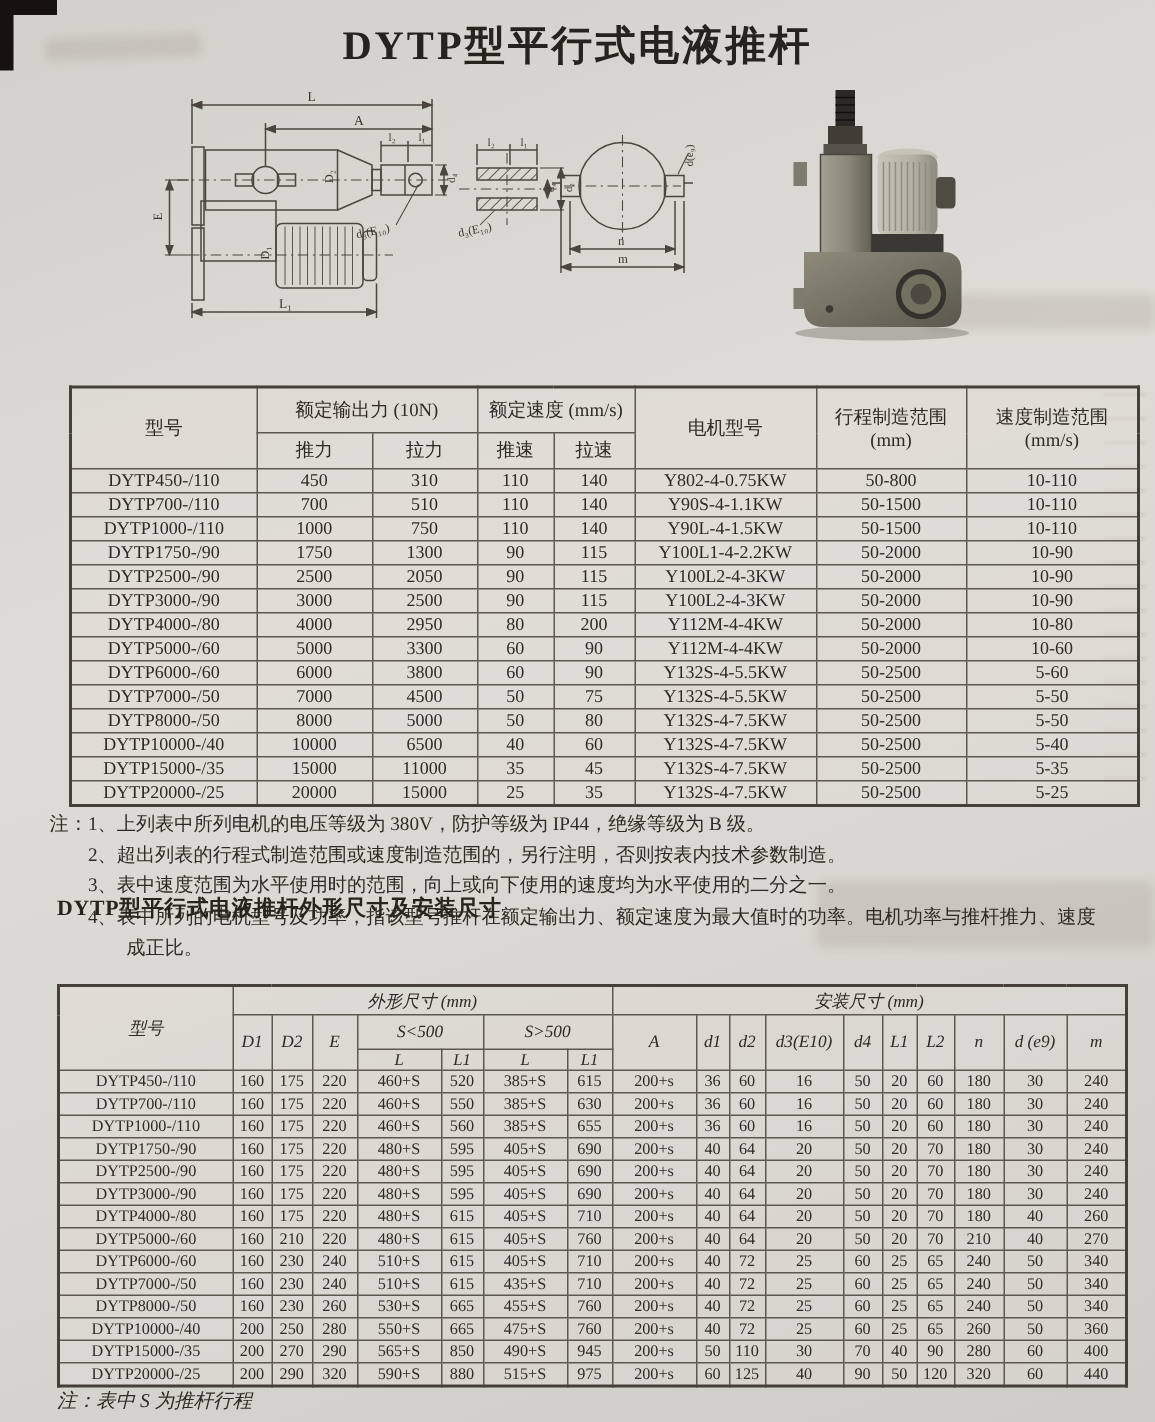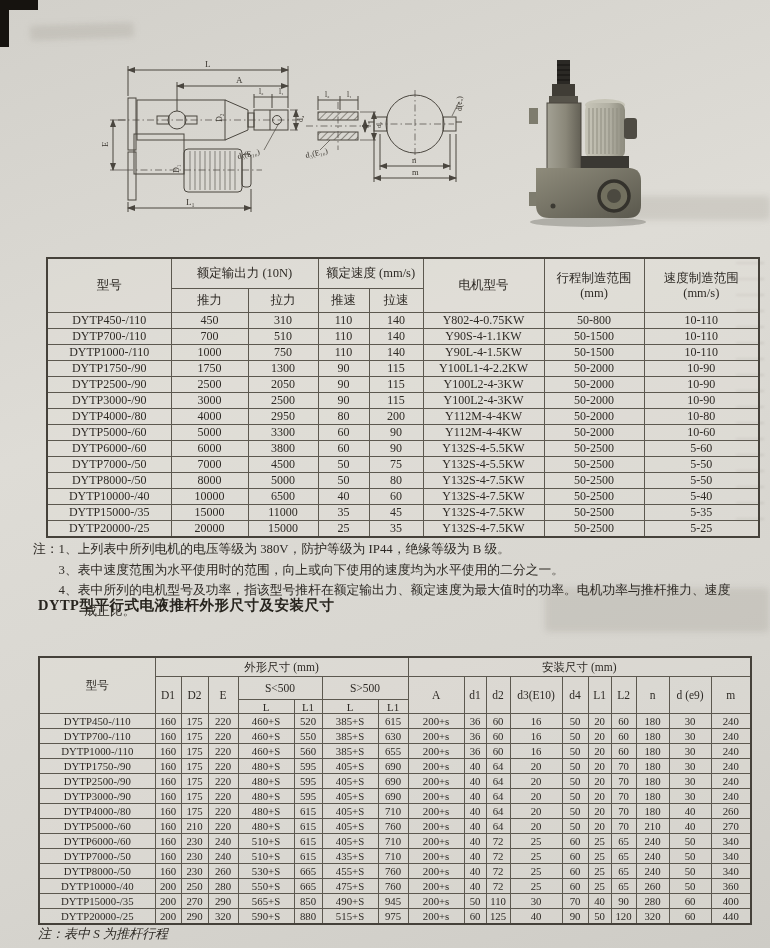--- a/index.html
+++ b/index.html
@@ -16,21 +16,21 @@
     border:2px solid #45413a;background:rgba(228,226,220,.30);}
   th,td{border:1px solid #5c584f;text-align:center;vertical-align:middle;padding:0;
     font-weight:400;color:#2e2a25;white-space:nowrap;overflow:hidden;}
   .t1{left:46px;top:257px;width:712px;}
   .t1 th{font-size:12.5px;}
   .t1 tr.h1 th{height:29px;}
   .t1 tr.h2 th{height:23px;}
   .t1 tbody td{height:15px;font-size:12px;}
   .two-line{line-height:1.15;}
   .t2{left:38px;top:656px;width:712px;}
-  .t2 th{font-size:11.5px;}
+  .t2 th{font-size:11.5px;font-style:italic;}
   .t2 tr.g1 th{height:18px;}
   .t2 tr.g2 th{height:22px;}
   .t2 tr.g3 th{height:13px;font-size:11px;}
   .t2 tbody td{height:14px;font-size:10.8px;}
   .notes{position:absolute;left:33px;top:539px;width:706px;font-size:12.8px;line-height:1.62;display:flex;}
   .notes-label{flex:0 0 auto;}
   .notes-list{flex:1 1 auto;}
   .note-line{padding-left:2em;text-indent:-2em;}
   .bottom-note{position:absolute;left:38px;top:925px;font-size:13px;font-style:italic;}
   .corner-top{position:absolute;left:0;top:0;width:38px;height:10px;background:#16130f;}
@@ -49,20 +49,21 @@
 
 <div class="page">
 
   <div class="corner-top"></div>
   <div class="corner-left"></div>
   <div class="smudge sm-a"></div>
   <div class="smudge sm-b"></div>
   <div class="smudge sm-c"></div>
   <div class="smudge sm-d"></div>
 
+  <h1 class="doc-title">DYTP型平行式电液推杆</h1>
 
   <svg class="diagram" width="770" height="192" viewBox="0 0 770 192">
     <defs>
       <marker id="arr" markerWidth="8" markerHeight="6" refX="7" refY="3" orient="auto">
         <path d="M0,0 L8,3 L0,6 Z" fill="#4a463f"></path>
       </marker>
       <marker id="arrB" markerWidth="8" markerHeight="6" refX="1" refY="3" orient="auto">
         <path d="M8,0 L0,3 L8,6 Z" fill="#4a463f"></path>
       </marker>
       <pattern id="hatch" width="5" height="5" patternUnits="userSpaceOnUse" patternTransform="rotate(45)">
@@ -399,20 +400,21 @@
           <td>50-2500</td>
           <td>5-25</td>
         </tr>
       </tbody>
   </table>
 
   <div class="notes">
     <span class="notes-label">注：</span>
     <div class="notes-list">
         <div class="note-line">1、上列表中所列电机的电压等级为 380V，防护等级为 IP44，绝缘等级为 B 级。</div>
+        <div class="note-line">2、超出列表的行程式制造范围或速度制造范围的，另行注明，否则按表内技术参数制造。</div>
         <div class="note-line">3、表中速度范围为水平使用时的范围，向上或向下使用的速度均为水平使用的二分之一。</div>
         <div class="note-line">4、表中所列的电机型号及功率，指该型号推杆在额定输出力、额定速度为最大值时的功率。电机功率与推杆推力、速度成正比。</div>
       </div>
   </div>
 
   <div class="section-title s2">DYTP型平行式电液推杆外形尺寸及安装尺寸</div>
 
   <table class="t2">
     <colgroup>
       <col style="width:116px">

